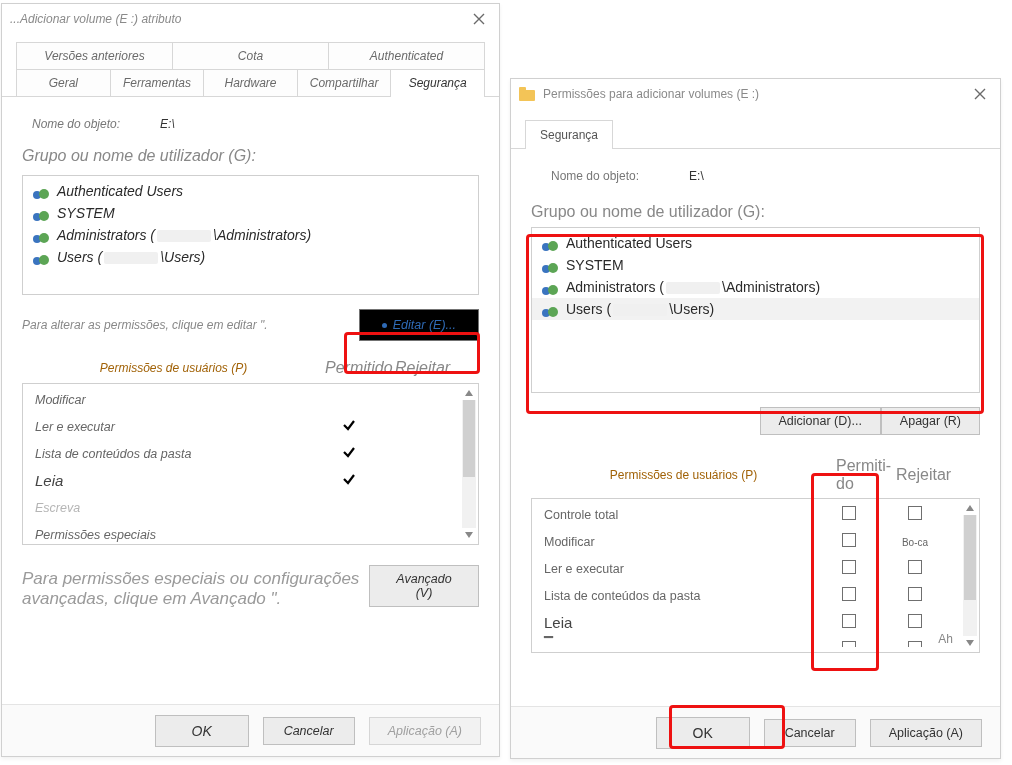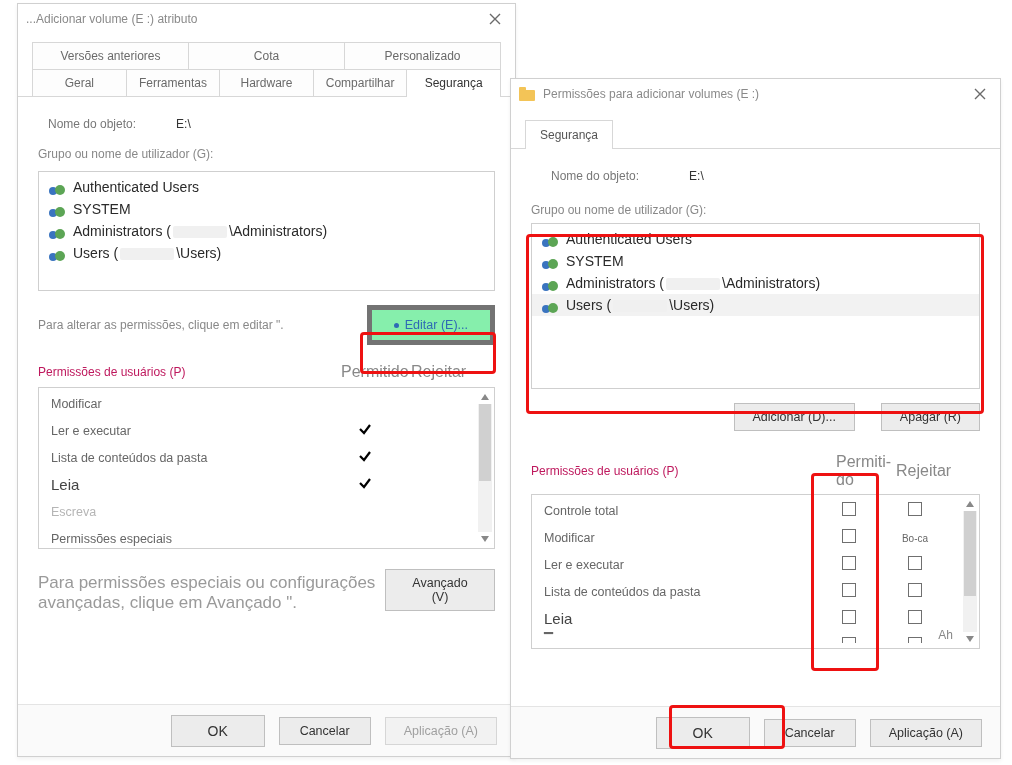--- a/index.html
+++ b/index.html
@@ -12,21 +12,21 @@
     color: #4a4a4a;
     position: relative;
     overflow: hidden;
   }
   .dlg {
     position: absolute;
     border: 1px solid #d0d0d0;
     background: #fff;
     box-shadow: 0 2px 4px rgba(0,0,0,0.06);
   }
-  .dlg.left { left: 17px; top: 3px; width: 499px; height: 754px; }
+  .dlg.left { left: 1px; top: 3px; width: 499px; height: 754px; font-style: italic; }
   .dlg.right { left: 510px; top: 78px; width: 491px; height: 681px; }
   .titlebar {
     height: 30px;
     display: flex;
     align-items: center;
     padding: 0 6px 0 8px;
     color: #8a8a8a;
     font-size: 12px;
   }
   .titlebar.right-tb { color: #8a8a8a; }
@@ -80,21 +80,21 @@
     background: #fff;
   }
   .tabrow.toprow .tab { border-bottom: 1px solid #d7d7d7; }
   .tabrow.botrow .tab { border-top: none; }
 
   .section { padding: 10px 20px 0 20px; }
   .objrow { display: flex; align-items: center; gap: 40px; padding: 10px 0 6px 10px; }
   .objrow .lbl { color: #777; }
   .objrow .val { color: #333; font-family: "Segoe UI", Tahoma, sans-serif; }
 
-  .grouplabel { padding: 10px 0 6px 0; color: #888; font-size: 12px; }
+  .grouplabel { padding: 10px 0 6px 0; color: #888; font-size: 16px; }
   .listbox {
     border: 1px solid #cfcfcf;
     background: #fff;
     padding: 4px 0;
     width: 100%;
   }
   .listbox.b1 { margin: 4px 0 0 0; height: 120px; }
   .listbox .item {
     display: flex; align-items: center; gap: 8px;
     padding: 3px 10px;
@@ -118,27 +118,27 @@
 
   .editrow { display: flex; align-items: center; justify-content: space-between; padding: 14px 0 4px 0; }
   .editrow .txt { color: #888; font-size: 12px; }
 
   .btn {
     border: 1px solid #bfbfbf; background: #ececec; color: #333;
     padding: 6px 18px; font-size: 12.5px; cursor: pointer; text-align: center;
   }
   .btn.disabled { color: #a0a0a0; background: #f2f2f2; border-color: #d6d6d6; cursor: default; }
   .btn.edit {
-    background: #86efac; border: 5px solid #737373; color: #2e6ab5; padding: 8px 22px;
+    background: #000000; border: 1px solid #737373; color: #2e6ab5; padding: 8px 22px;
     display: inline-flex; align-items: center; gap: 6px;
   }
   .btn.edit .dot { width: 5px; height: 5px; background: #2e6ab5; border-radius: 50%; display: inline-block; }
 
   .permheader { display: flex; align-items: center; padding: 14px 0 6px 0; }
-  .permheader .plbl { flex: 1 1 auto; color: #be185d; }
+  .permheader .plbl { flex: 1 1 auto; color: #a16207; text-align: center; }
   .permheader .col { width: 70px; text-align: left; color: #888; font-size: 16px; }
   .permheader .col.c2 { width: 84px; }
 
   .permbox { border: 1px solid #cfcfcf; position: relative; }
   .permbox .plist { max-height: 160px; overflow-y: hidden; padding: 2px 22px 2px 8px; }
   .permbox.b2 .plist { max-height: 160px; }
   .permbox.b4 .plist { max-height: 154px; padding-right: 28px; }
 
   .prow { display: flex; align-items: center; height: 27px; color: #666; font-size: 12.5px; }
   .prow .plabel { flex: 1 1 auto; padding-left: 4px; }
@@ -174,21 +174,21 @@
   .hl { position: absolute; border: 3px solid #e11; border-radius: 4px; pointer-events: none; }
 
   .right .tabs2 {
     display: flex; padding: 10px 14px 0 14px; border-bottom: 1px solid #d7d7d7;
   }
   .right .tabs2 .tab2 {
     border: 1px solid #d7d7d7; border-bottom: none; padding: 7px 14px;
     background: #fff; color: #555; position: relative; top: 1px; cursor: pointer;
   }
 
-  .addrow { display: flex; justify-content: flex-end; gap: 26px; padding: 14px 0 0 0; align-items: center; }
+  .addrow { display: flex; justify-content: flex-end; gap: 0; padding: 14px 0 0 0; align-items: center; }
   .addrow .btn { min-width: 96px; }
 
   .ah { position: absolute; right: 26px; bottom: 6px; color: #888; font-size: 12px; }
 </style>
 </head>
 <body>
 
 <div class="dlg left">
   <div class="titlebar">
     <span class="ttxt">...Adicionar volume (E :) atributo</span>
@@ -196,21 +196,21 @@
       <svg viewBox="0 0 12 12">
           <path d="M1 1 L11 11 M11 1 L1 11" stroke="#6a6a6a" stroke-width="1.4" fill="none"></path>
         </svg>
     </span>
   </div>
 
   <div class="tabs">
     <div class="tabrow toprow">
       <div class="tab">Versões anteriores</div>
       <div class="tab">Cota</div>
-      <div class="tab">Personalizado</div>
+      <div class="tab">Authenticated</div>
     </div>
     <div class="tabrow botrow">
       <div class="tab">Geral</div>
       <div class="tab">Ferramentas</div>
       <div class="tab">Hardware</div>
       <div class="tab">Compartilhar</div>
       <div class="tab active">Segurança</div>
     </div>
   </div>
 

